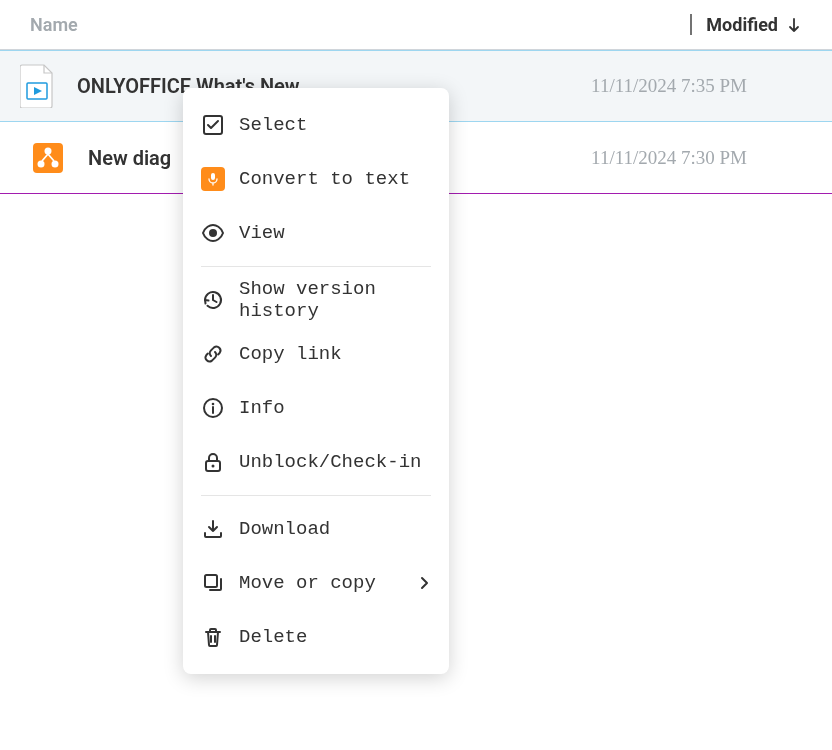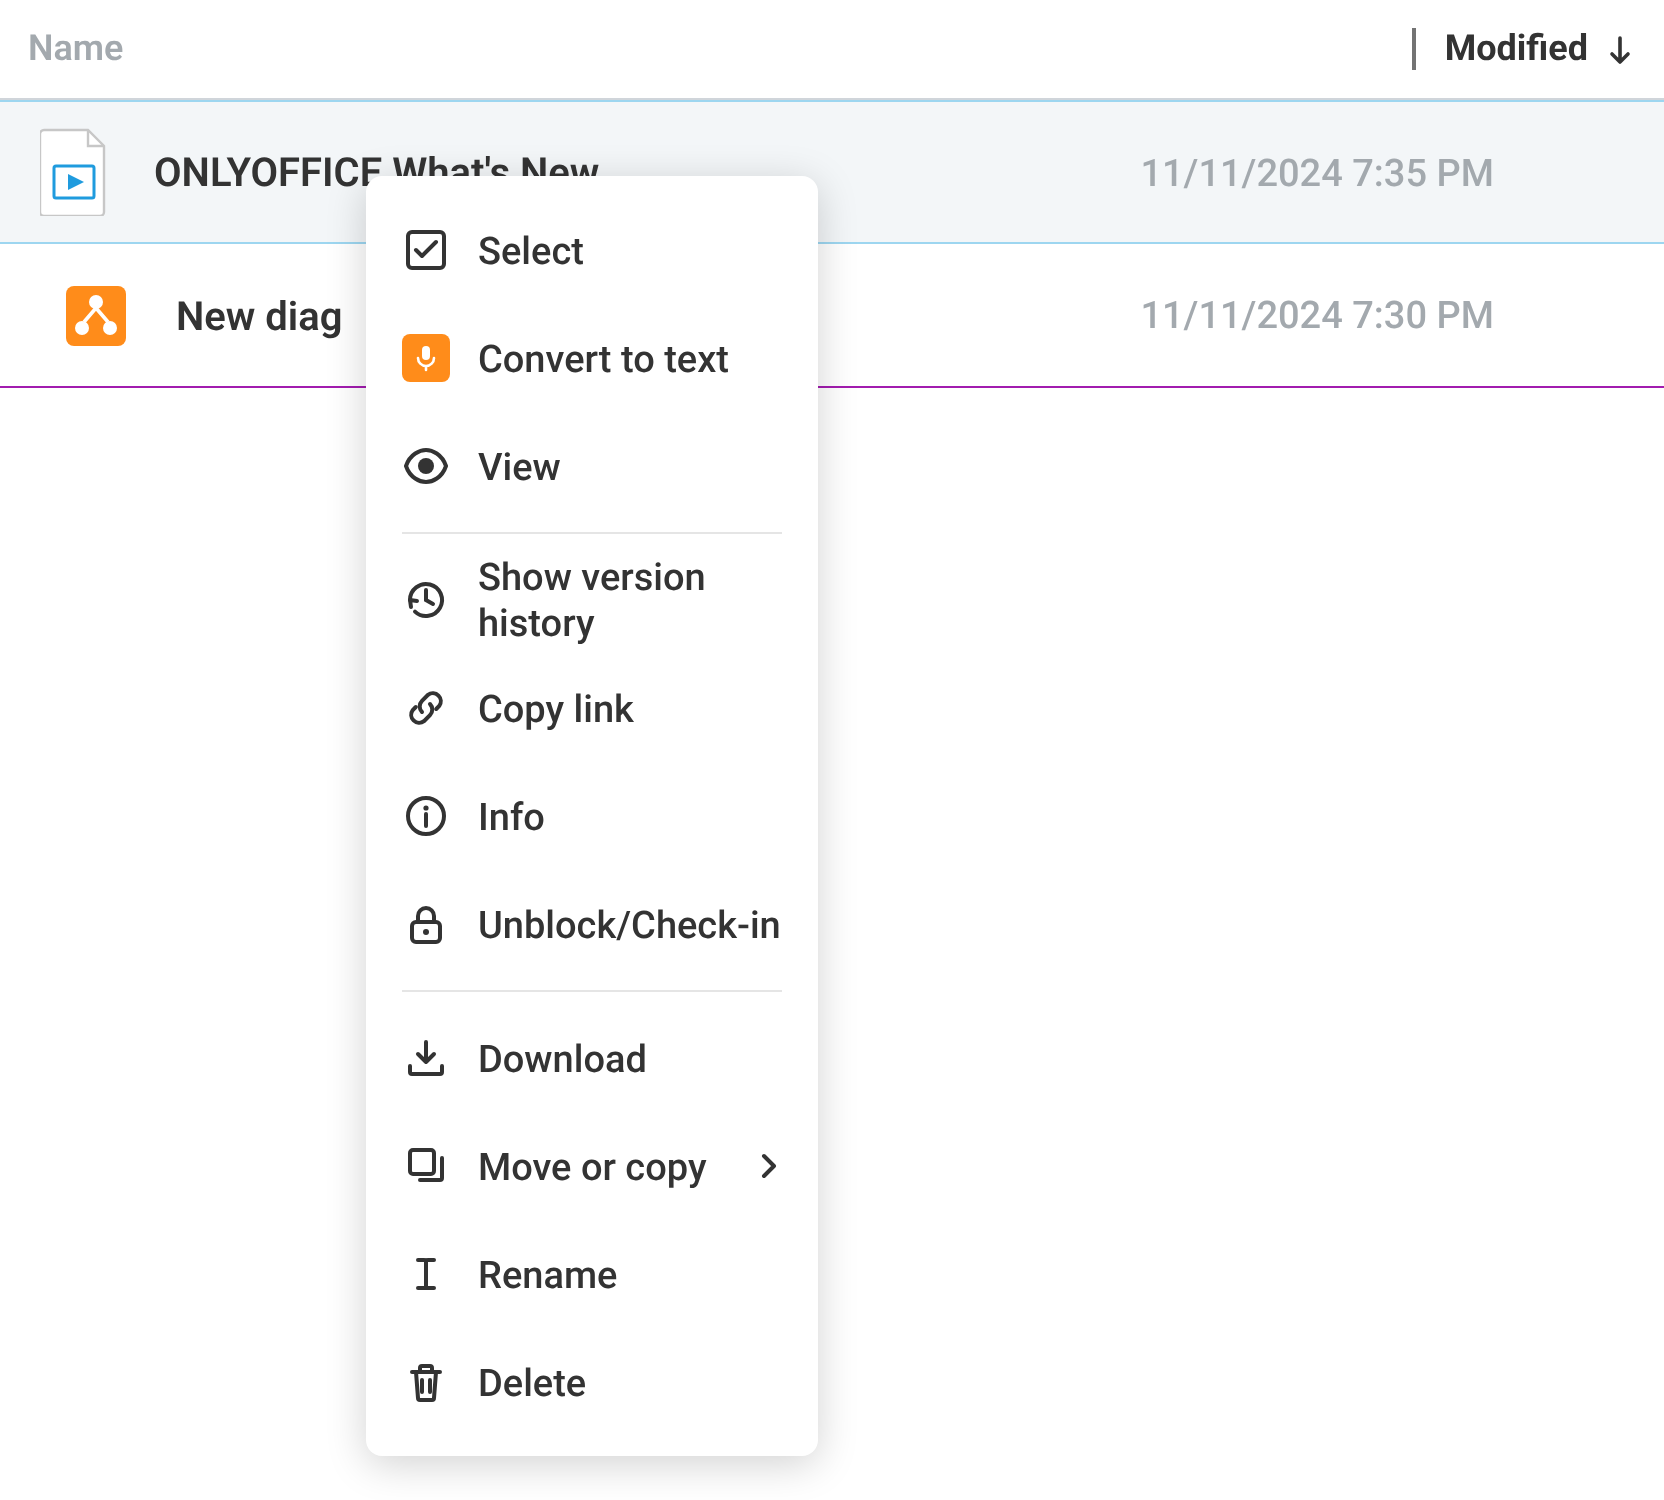--- a/index.html
+++ b/index.html
@@ -13,21 +13,21 @@
       width: 832px;
       height: 750px;
       position: relative;
       overflow: hidden;
     }
     .table-header {
       display: flex;
       align-items: center;
       height: 50px;
       border-bottom: 1px solid #d0d5da;
-      padding: 0 14px;
+      padding: 0 30px;
       color: #a3a9ae;
       font-size: 18px;
       font-weight: 600;
     }
     .col-name {
       flex: 1;
     }
     .col-modified {
       display: flex;
       align-items: center;
@@ -67,30 +67,32 @@
       font-weight: 600;
       color: #333333;
       white-space: nowrap;
       overflow: hidden;
     }
     .file-modified {
       font-size: 19px;
       color: #a3a9ae;
       font-weight: 500;
       padding-right: 55px;
+      font-family: Liberation Serif, serif;
     }
     .context-menu {
       position: absolute;
       left: 183px;
       top: 88px;
-      width: 226px;
+      width: 266px;
       background: #ffffff;
       border-radius: 8px;
       box-shadow: 0 4px 20px rgba(0,0,0,0.18);
       padding: 10px 0;
+      font-family: Liberation Mono, monospace;
     }
     .menu-item {
       display: flex;
       align-items: center;
       height: 54px;
       padding: 0 18px;
       cursor: pointer;
       font-size: 19px;
       color: #333333;
       font-weight: 500;
@@ -266,28 +268,20 @@
       </svg>
     </span>
     <span class="menu-label">Move or copy</span>
     <span class="menu-chevron">
       <svg width="14" height="14" viewBox="0 0 14 14" fill="none">
         <path d="M5 2 l5 5 l-5 5" stroke="#333" stroke-width="2" stroke-linecap="round" stroke-linejoin="round"></path>
       </svg>
     </span>
   </div>
 
-  <div class="menu-item">
-    <span class="menu-icon">
-      <svg width="22" height="22" viewBox="0 0 22 22" fill="none">
-        <path d="M11 4 v14 M7 4 h3 a1 1 0 0 1 1 1 M15 4 h-3 a1 1 0 0 0 -1 1 M7 18 h3 a1 1 0 0 0 1 -1 M15 18 h-3 a1 1 0 0 1 -1 -1" stroke="#333" stroke-width="2" stroke-linecap="round"></path>
-      </svg>
-    </span>
-    <span class="menu-label">Rename</span>
-  </div>
 
   <div class="menu-item">
     <span class="menu-icon">
       <svg width="22" height="22" viewBox="0 0 22 22" fill="none">
         <path d="M4 6 h14 M8 6 V4 a1 1 0 0 1 1 -1 h4 a1 1 0 0 1 1 1 v2 M6 6 l1 13 a1 1 0 0 0 1 1 h6 a1 1 0 0 0 1 -1 l1 -13" stroke="#333" stroke-width="2" stroke-linecap="round" stroke-linejoin="round"></path>
         <path d="M9 10 v6 M13 10 v6" stroke="#333" stroke-width="2" stroke-linecap="round"></path>
       </svg>
     </span>
     <span class="menu-label">Delete</span>
   </div>

